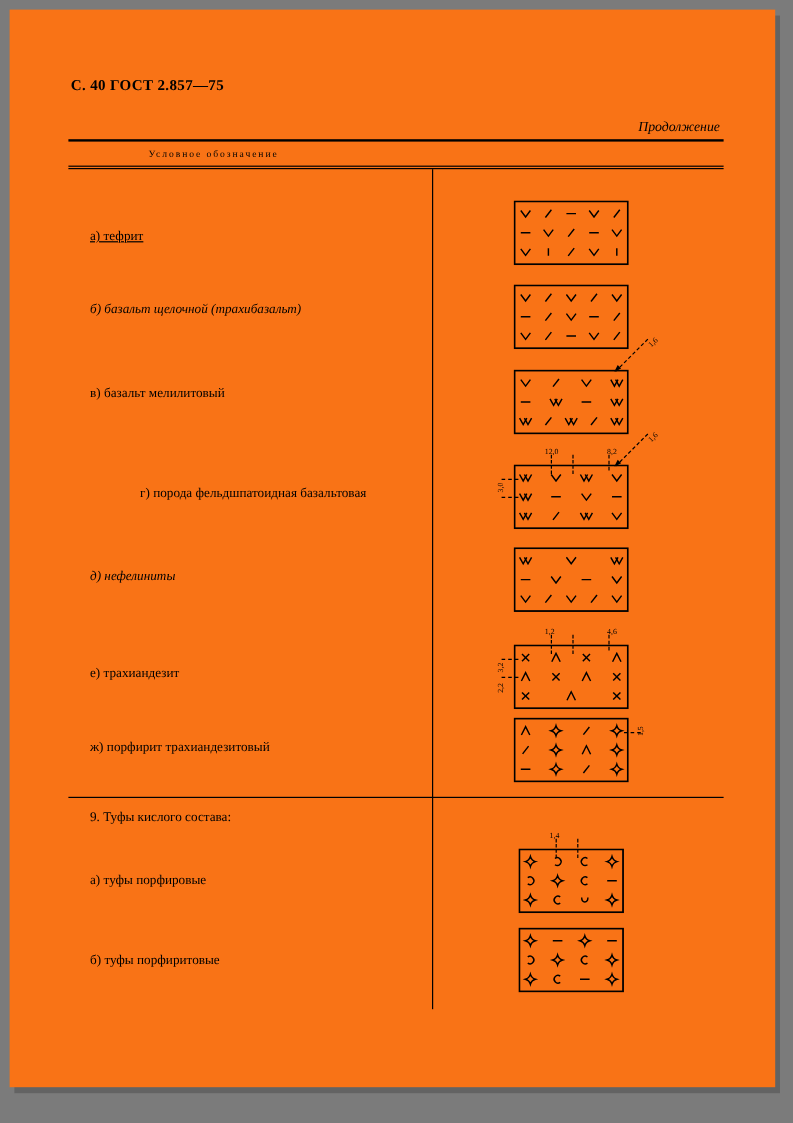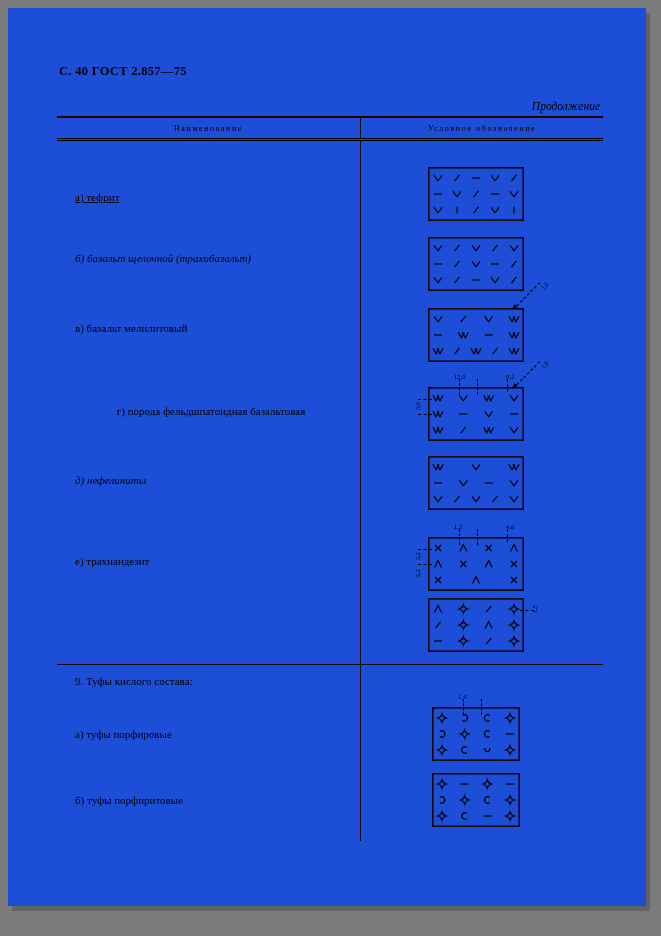--- a/index.html
+++ b/index.html
@@ -4,21 +4,21 @@
 <style>
   html,body{margin:0;padding:0}
   body{
     width:661px;height:936px;position:relative;
     background:#7b7b7b;
     font-family:"Liberation Serif","DejaVu Serif",serif;
     color:#000;overflow:hidden;
   }
   .page{
     position:absolute;left:8px;top:8px;width:638px;height:898px;
-    background:#1d4ed8;box-shadow:4px 5px 0 #636363;
+    background:#f97316;box-shadow:4px 5px 0 #636363;
   }
   .page-header{position:absolute;left:51px;top:56px;font-weight:bold;font-size:12.5px;letter-spacing:.3px}
   .continuation{position:absolute;right:46px;top:92px;font-style:italic;font-size:11.5px}
   .gtable{position:absolute;left:49px;top:108px;width:546px}
   .thead{display:flex;border-top:2.5px solid #000;border-bottom:3px double #000;height:20px}
   .th{font-size:8px;letter-spacing:1.6px;display:flex;align-items:center;justify-content:center}
   .th-left{width:303px;border-right:1px solid #000}
   .th-right{width:242px}
   .tbody{position:relative;height:700px}
   .vdiv{position:absolute;left:303px;top:0;height:700px;width:1px;background:#000}
@@ -48,21 +48,20 @@
 </style>
 </head>
 <body>
 
 <div class="page">
   <div class="page-header">С. 40 ГОСТ 2.857—75</div>
   <div class="continuation">Продолжение</div>
 
   <div class="gtable">
     <div class="thead">
-      <div class="th th-left">Наименование</div>
       <div class="th th-right">Условное обозначение</div>
     </div>
     <div class="tbody" id="tbody">
       <div class="vdiv"></div>
         <div class="row-label" style="top: 49px; text-decoration: underline;">а) тефрит</div>
         <div class="pattern" style="top: 26px;">
           <svg width="96" height="54" viewBox="0 0 96 54">
             <rect x="0.8" y="0.8" width="94.4" height="52.4" fill="none" stroke="#000" stroke-width="1.5"></rect>
             <path d="M6,8.4 L10,13.8 L14,8.4" fill="none" stroke="#000" stroke-width="1.2"></path>
             <path d="M26.5,14.2 L31.5,7.8" fill="none" stroke="#000" stroke-width="1.2"></path>
@@ -207,20 +206,21 @@
           <div class="lead lead-top1"></div>
           <div class="lead lead-top2"></div>
           <span class="ann ann-top">1,2</span>
           <div class="lead lead-tr"></div>
           <span class="ann ann-top-right">4,6</span>
           <div class="lead lead-left1"></div>
           <div class="lead lead-left2"></div>
           <span class="ann ann-left">3,2</span>
           <span class="ann ann-left2">2,2</span>
         </div>
+        <div class="row-label" style="top: 475px;">ж) порфирит трахиандезитовый</div>
         <div class="pattern" style="top: 457px;">
           <svg width="96" height="54" viewBox="0 0 96 54">
             <rect x="0.8" y="0.8" width="94.4" height="52.4" fill="none" stroke="#000" stroke-width="1.5"></rect>
             <path d="M6.5,14.5 L10,7.5 L13.5,14.5" fill="none" stroke="#000" stroke-width="1.2"></path>
             <path d="M35.33333333333333,6.8 Q36.23333333333333,10.1 39.53333333333333,11 Q36.23333333333333,11.9 35.33333333333333,15.2 Q34.43333333333333,11.9 31.13333333333333,11 Q34.43333333333333,10.1 35.33333333333333,6.8 Z" fill="none" stroke="#000" stroke-width="1.2"></path>
             <path d="M58.166666666666664,14.2 L63.166666666666664,7.8" fill="none" stroke="#000" stroke-width="1.2"></path>
             <path d="M86,6.8 Q86.9,10.1 90.2,11 Q86.9,11.9 86,15.2 Q85.1,11.9 81.8,11 Q85.1,10.1 86,6.8 Z" fill="none" stroke="#000" stroke-width="1.2"></path>
             <path d="M7.5,30.2 L12.5,23.8" fill="none" stroke="#000" stroke-width="1.2"></path>
             <path d="M35.33333333333333,22.8 Q36.23333333333333,26.1 39.53333333333333,27 Q36.23333333333333,27.9 35.33333333333333,31.2 Q34.43333333333333,27.9 31.13333333333333,27 Q34.43333333333333,26.1 35.33333333333333,22.8 Z" fill="none" stroke="#000" stroke-width="1.2"></path>
             <path d="M57.166666666666664,30.5 L60.666666666666664,23.5 L64.16666666666666,30.5" fill="none" stroke="#000" stroke-width="1.2"></path>

